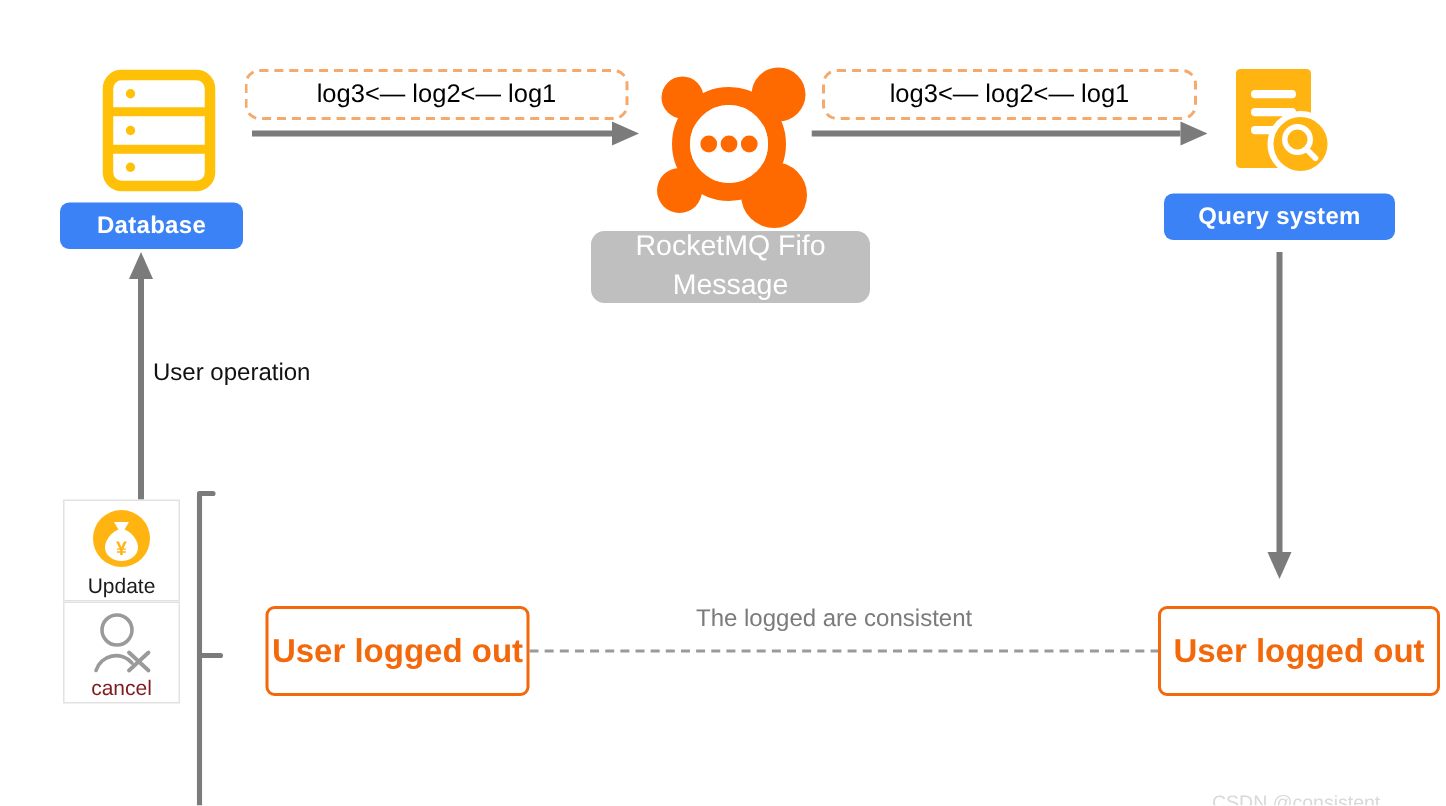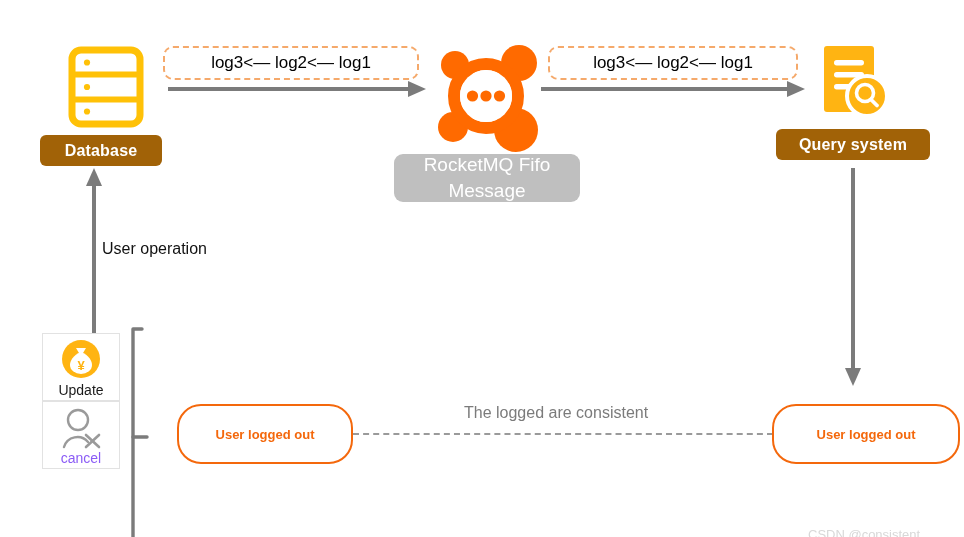--- a/index.html
+++ b/index.html
@@ -14,21 +14,21 @@
     position: relative;
     width: 964px;
     height: 537px;
     background: #ffffff;
     overflow: hidden;
   }
   .abs { position: absolute; margin-top: 16px; }
 
   
   .badge {
-    background: #a16207;
+    background: #3b82f6;
     color: #ffffff;
     border-radius: 6px;
     font-size: 16px;
     font-weight: bold;
     display: flex;
     align-items: center;
     justify-content: center;
     letter-spacing: .2px;
   }
   .badge-gray {
@@ -67,23 +67,23 @@
   }
   .muted {
     font-size: 16px;
     color: #7B7B7B;
     white-space: nowrap;
   }
 
   
   .out-box {
     border: 2.5px solid #F4680C;
-    border-radius: 24px;
+    border-radius: 6px;
     color: #F4680C;
-    font-size: 13px;
+    font-size: 22px;
     font-weight: bold;
     display: flex;
     align-items: center;
     justify-content: center;
     box-sizing: border-box;
     background: #ffffff;
   }
 
   
   .op-card {
@@ -95,21 +95,21 @@
     flex-direction: column;
     align-items: center;
     justify-content: flex-start;
     padding-top: 5px;
   }
   .op-label {
     font-size: 14px;
     color: #1a1a1a;
     margin-top: 1px;
   }
-  .op-label.dim { color: #8b5cf6; }
+  .op-label.dim { color: #7f1d1d; }
 
   
   .dash-line {
     border-top: 2.5px dashed #9A9A9A;
     height: 0;
   }
 
   .watermark {
     font-size: 13px;
     color: #D8D8D8;

